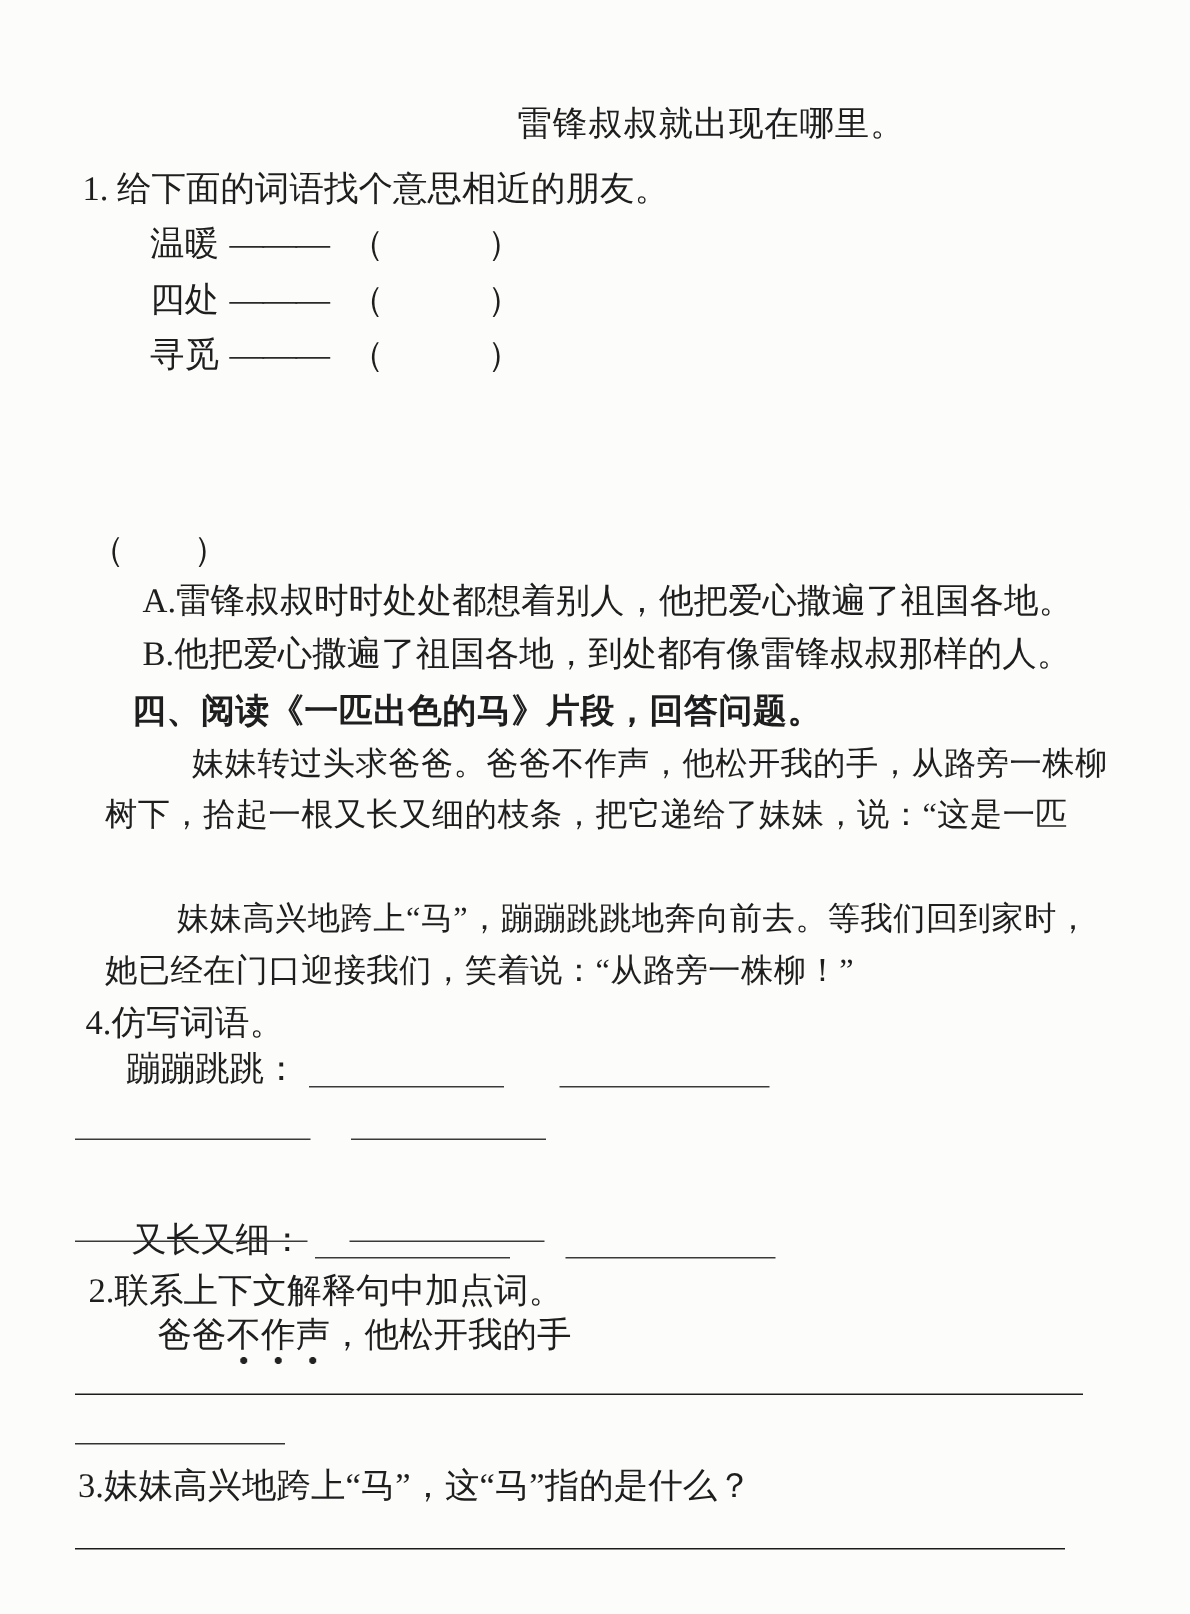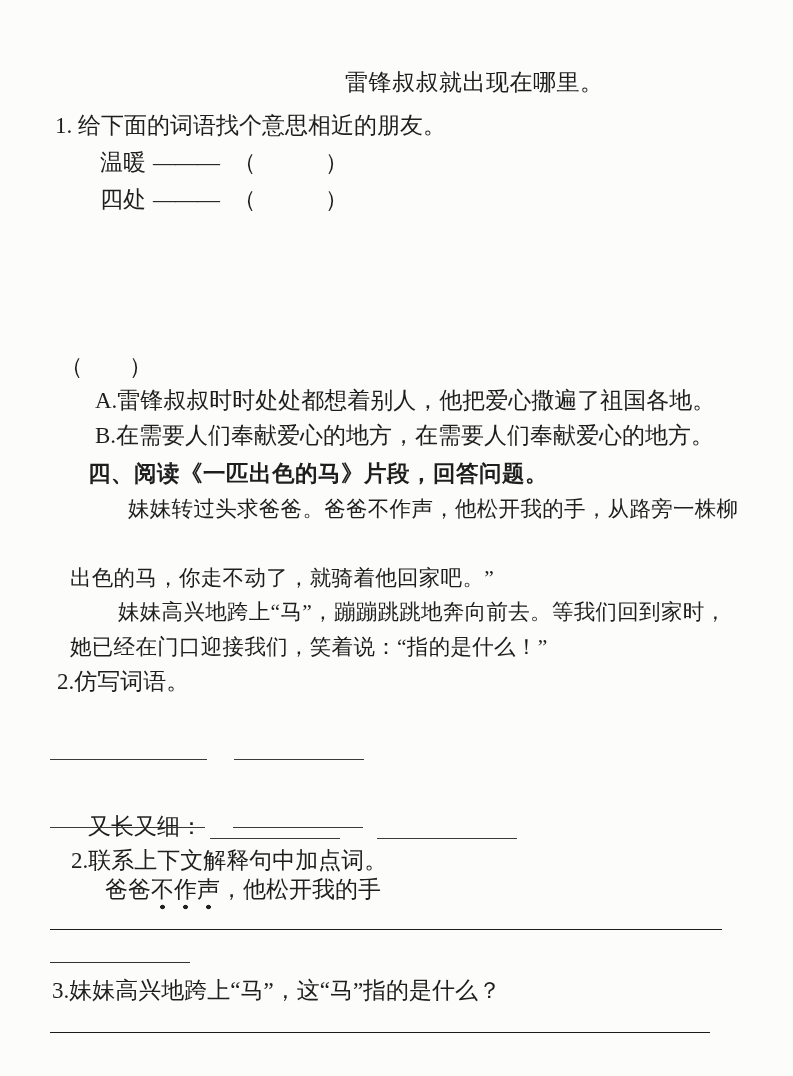--- a/index.html
+++ b/index.html
@@ -58,48 +58,54 @@
   <div class="line title-line" style="left:345px; top:70px">雷锋叔叔就出现在哪里。</div>
 
   <div class="line" style="left:55px; top:113px">1. 给下面的词语找个意思相近的朋友。</div>
 
   <div class="line" style="left:100px; top:150px">
     <span>温暖</span><span class="dash">———</span><span>（　　　）</span>
   </div>
   <div class="line" style="left:100px; top:187px">
     <span>四处</span><span class="dash">———</span><span>（　　　）</span>
   </div>
+  <div class="line" style="left:100px; top:224px">
+    <span>寻觅</span><span class="dash">———</span><span>（　　　）</span>
+  </div>
 
 
 
   <div class="line" style="left:60px; top:354px">（　　）</div>
   <div class="line" style="left:95px; top:388px">A.雷锋叔叔时时处处都想着别人，他把爱心撒遍了祖国各地。</div>
-  <div class="line" style="left:95px; top:423px">B.在需要人们奉献爱心的地方，在需要人们奉献爱心的地方。</div>
+  <div class="line" style="left:95px; top:423px">B.他把爱心撒遍了祖国各地，到处都有像雷锋叔叔那样的人。</div>
 
   <div class="line passage" style="left:128px; top:498px">妹妹转过头求爸爸。爸爸不作声，他松开我的手，从路旁一株柳</div>
 
   <div class="line heading" style="left:88px; top:462px">四、阅读《一匹出色的马》片段，回答问题。</div>
-  <div class="line passage" style="left:70px; top:567px">出色的马，你走不动了，就骑着他回家吧。”</div>
+  <div class="line passage" style="left:70px; top:532px">树下，拾起一根又长又细的枝条，把它递给了妹妹，说：“这是一匹</div>
   <div class="line passage" style="left:118px; top:601px">妹妹高兴地跨上“马”，蹦蹦跳跳地奔向前去。等我们回到家时，</div>
-  <div class="line passage" style="left:70px; top:636px">她已经在门口迎接我们，笑着说：“指的是什么！”</div>
+  <div class="line passage" style="left:70px; top:636px">她已经在门口迎接我们，笑着说：“从路旁一株柳！”</div>
 
-  <div class="line" style="left:57px; top:669px">2.仿写词语。</div>
+  <div class="line" style="left:57px; top:669px">4.仿写词语。</div>
 
+  <div class="line" style="left:84px; top:700px">
+    <span>蹦蹦跳跳：</span><span class="blank" style="width:130px; margin-left:7px"></span><span class="blank" style="width:140px; margin-left:37px"></span>
+  </div>
   <div class="line" style="left:50px; top:735px">
     <span class="blank" style="width:157px"></span><span class="blank" style="width:130px; margin-left:27px"></span>
   </div>
 
   <div class="line" style="left:88px; top:814px">
     <span>又长又细：</span><span class="blank" style="width:130px; margin-left:7px"></span><span class="blank" style="width:140px; margin-left:37px"></span>
   </div>
   <div class="line" style="left:50px; top:803px">
     <span class="blank" style="width:155px"></span><span class="blank" style="width:130px; margin-left:28px"></span>
   </div>
 
-  <div class="line" style="left:71px; top:848px">2.联系上下文解释句中加点词。</div>
+  <div class="line" style="left:59px; top:848px">2.联系上下文解释句中加点词。</div>
 
   <div class="line" style="left:105px; top:877px">
     <span>爸爸</span><span class="dotted">不作声</span><span>，他松开我的手</span>
   </div>
 
   <div class="rule" style="left:50px; top:929px; width:672px"></div>
   <div class="rule thin" style="left:50px; top:962px; width:140px"></div>
 
   <div class="line" style="left:52px; top:978px">3.妹妹高兴地跨上“马”，这“马”指的是什么？</div>
 

